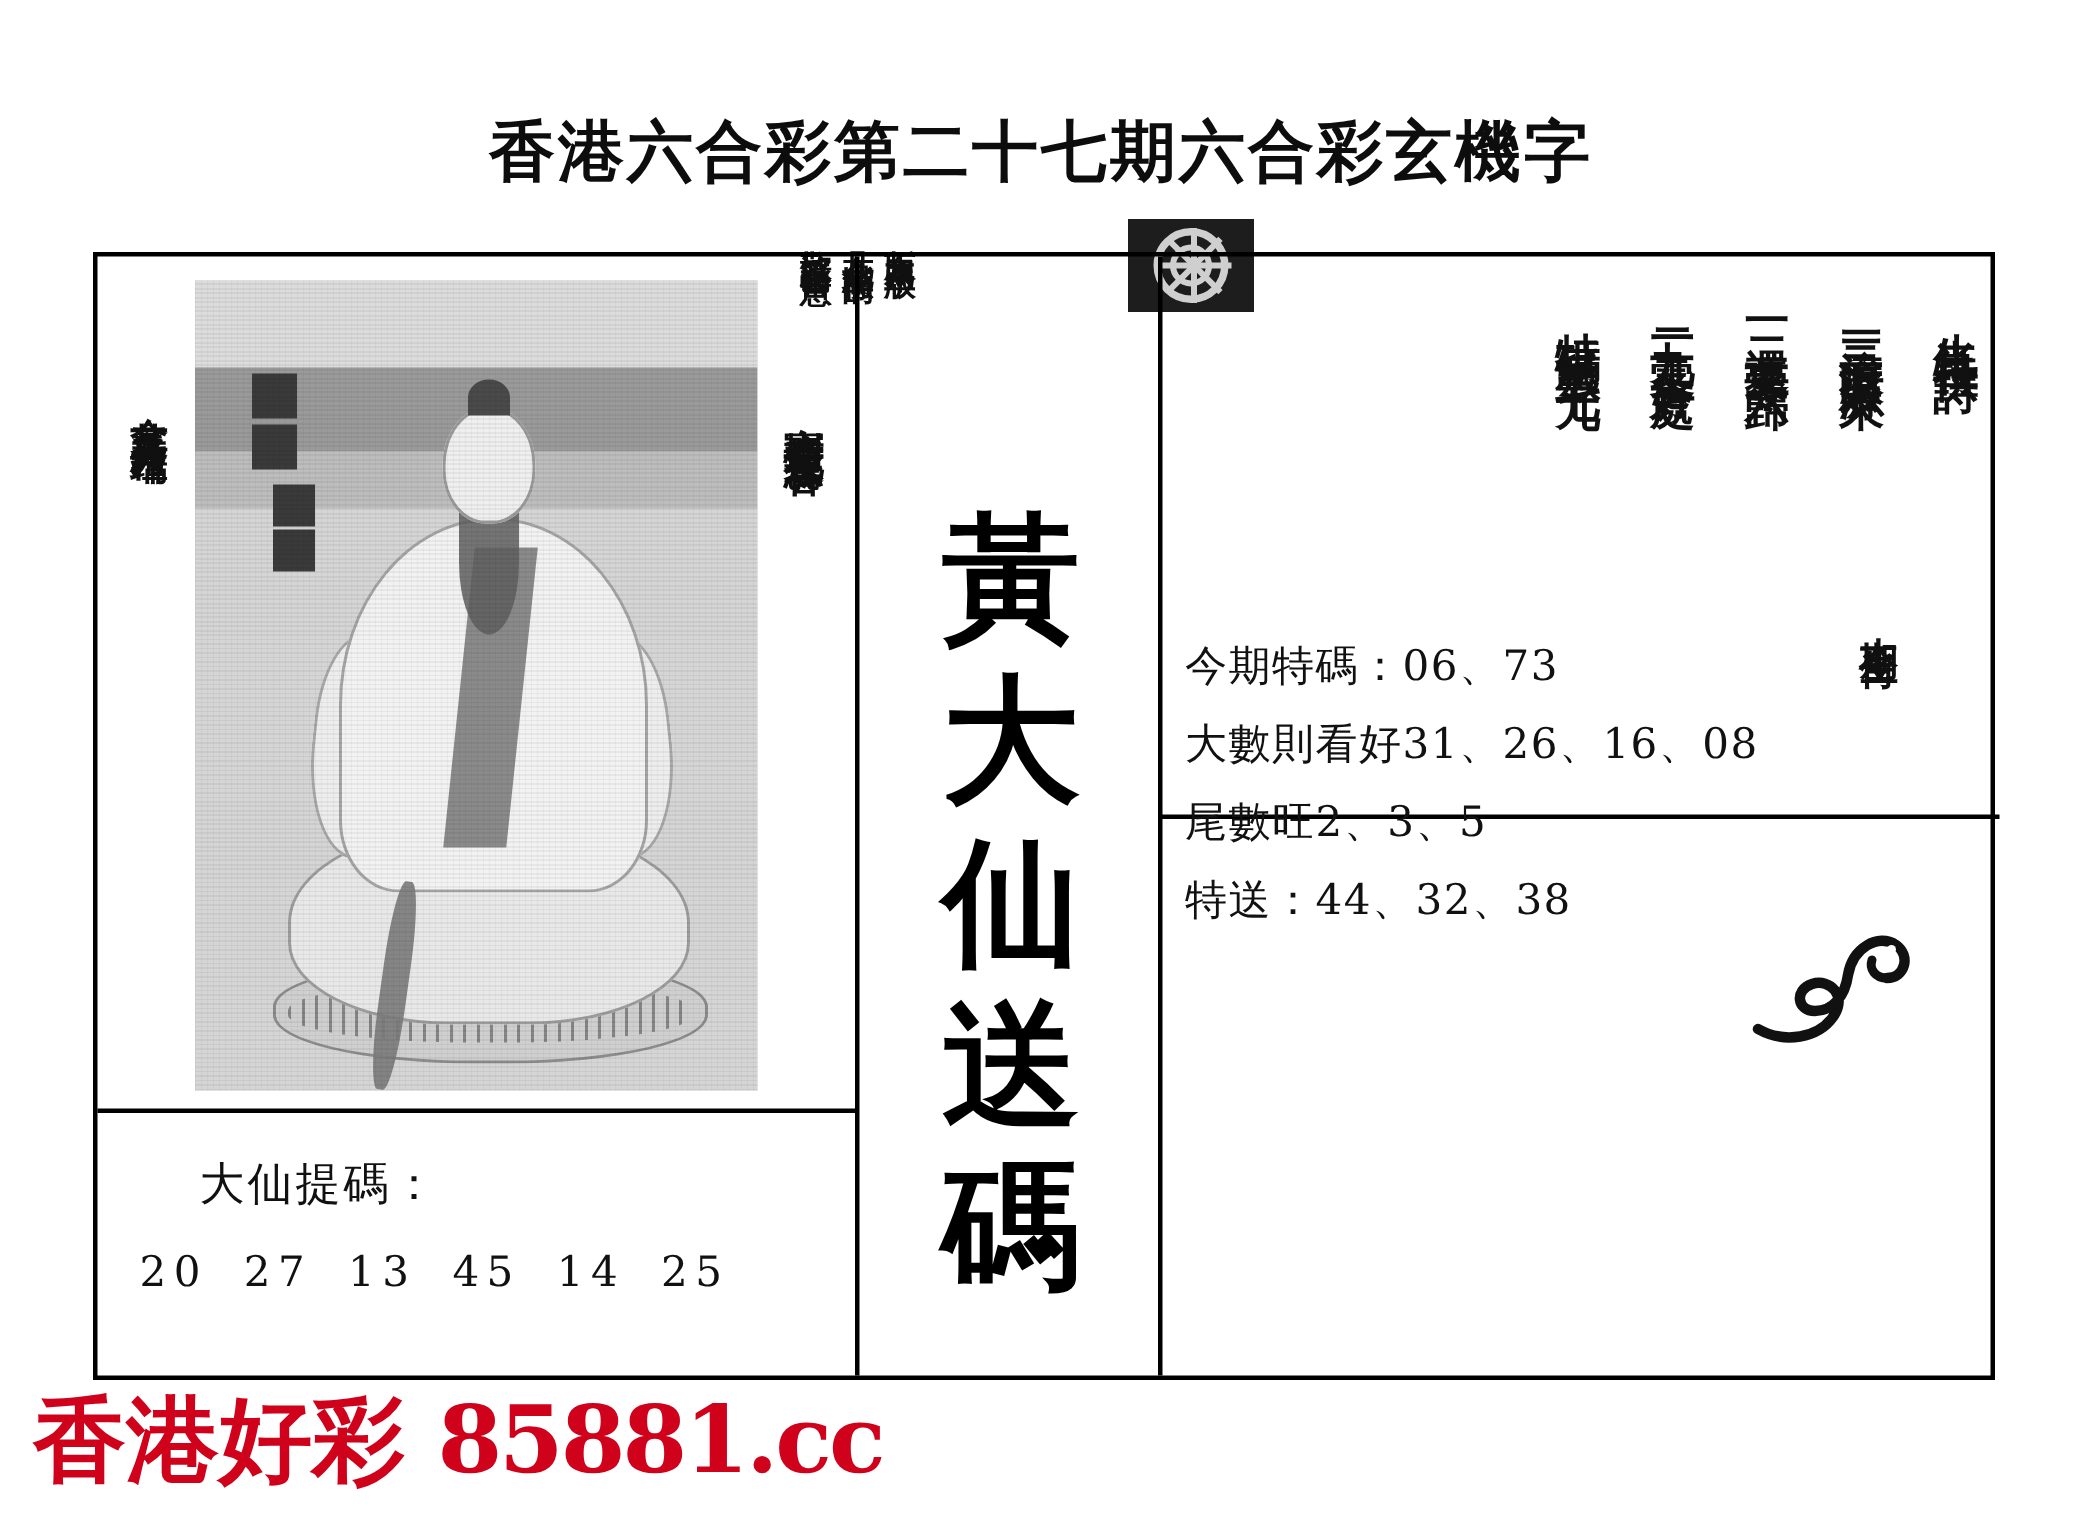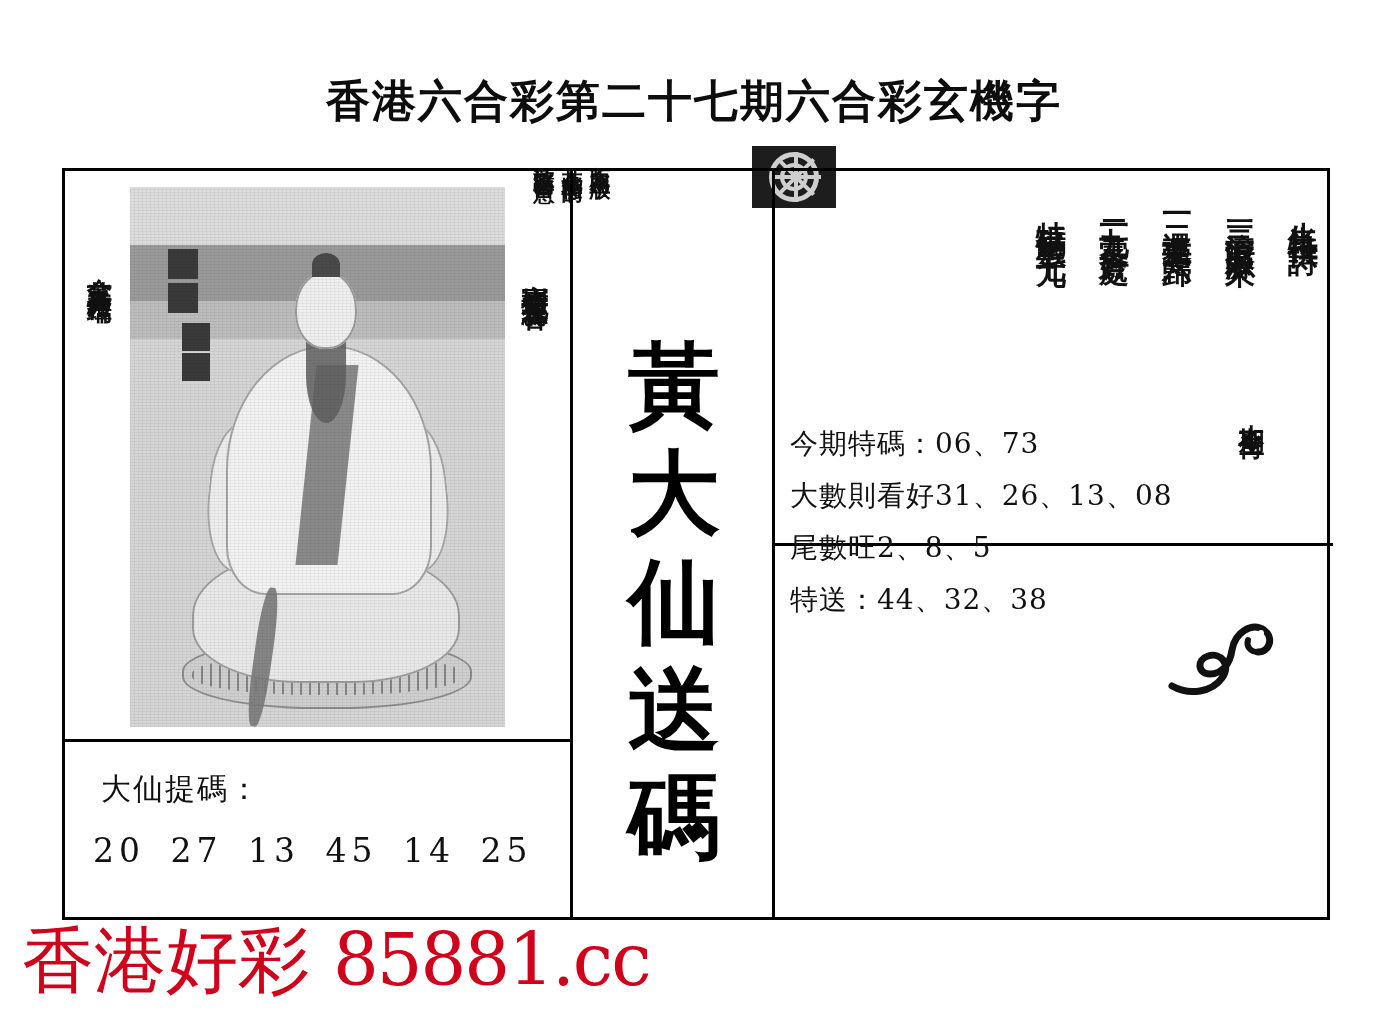--- a/index.html
+++ b/index.html
@@ -198,31 +198,31 @@
     position: absolute;
     left: 452px;
     top: 92px;
     font-size: 27px;
     font-weight: bold;
     height: 420px;
   }
 
   #daxian-label {
     position: absolute;
-    left: 36px;
+    left: 68px;
     top: 598px;
     font-size: 30px;
     font-family: "DejaVu Serif", "Liberation Serif", serif;
     letter-spacing: 2px;
   }
   #daxian-numbers {
     position: absolute;
     left: 28px;
     top: 660px;
-    font-size: 33px;
+    font-size: 28px;
     font-family: "DejaVu Serif", "Liberation Serif", serif;
     letter-spacing: 5px;
     word-spacing: 10px;
   }
 
   
   #center-title {
     position: absolute;
     left: 530px;
     top: 160px;
@@ -318,22 +318,22 @@
     top: 600px;
     width: 120px;
     height: 110px;
   }
 
   
   #footer {
     position: absolute;
     left: 22px;
     top: 918px;
-    font-size: 72px;
-    font-weight: normal;
+    font-size: 62px;
+    font-weight: bold;
     font-family: "DejaVu Sans", "Liberation Sans", sans-serif;
     white-space: nowrap;
     line-height: 84px;
   }
   #footer-cn { color: #d0021b; }
   #footer-num { color: #d0021b; letter-spacing: -2px; }
 
   .mono-num { font-family: "DejaVu Serif", "Liberation Serif", serif; }
 </style>
 </head>
@@ -410,22 +410,22 @@
     <div class="line">三三滾滾財源來</div>
     <div class="line">一二還要零六歸</div>
     <div class="line">二九一零各好處</div>
     <div class="line">特碼尾數三七九</div>
   </div>
 
 </div>
 
 <div id="results">
   <div>今期特碼：06、73</div>
-  <div>大數則看好31、26、13、08</div>
-  <div>尾數旺2、8、5</div>
+  <div>大數則看好31、26、16、08</div>
+  <div>尾數旺2、3、5</div>
   <div>特送：44、32、38</div>
 </div>
 
 <div id="benqi-shengxiao" class="vtext">本期生肖</div>
 
 <div id="zodiac-snake">
   <svg width="120" height="110" viewBox="0 0 120 110" aria-hidden="true">
     <path d="M12 86 C 30 96, 52 92, 62 78 C 72 64, 60 52, 48 56 C 36 60, 38 74, 50 74
              C 62 74, 70 64, 72 50 C 75 32, 92 22, 104 30 C 114 37, 110 52, 98 52" fill="none" stroke="#111" stroke-width="7" stroke-linecap="round"></path>
     <path d="M98 52 C 90 52, 86 46, 88 40" fill="none" stroke="#111" stroke-width="6" stroke-linecap="round"></path>

